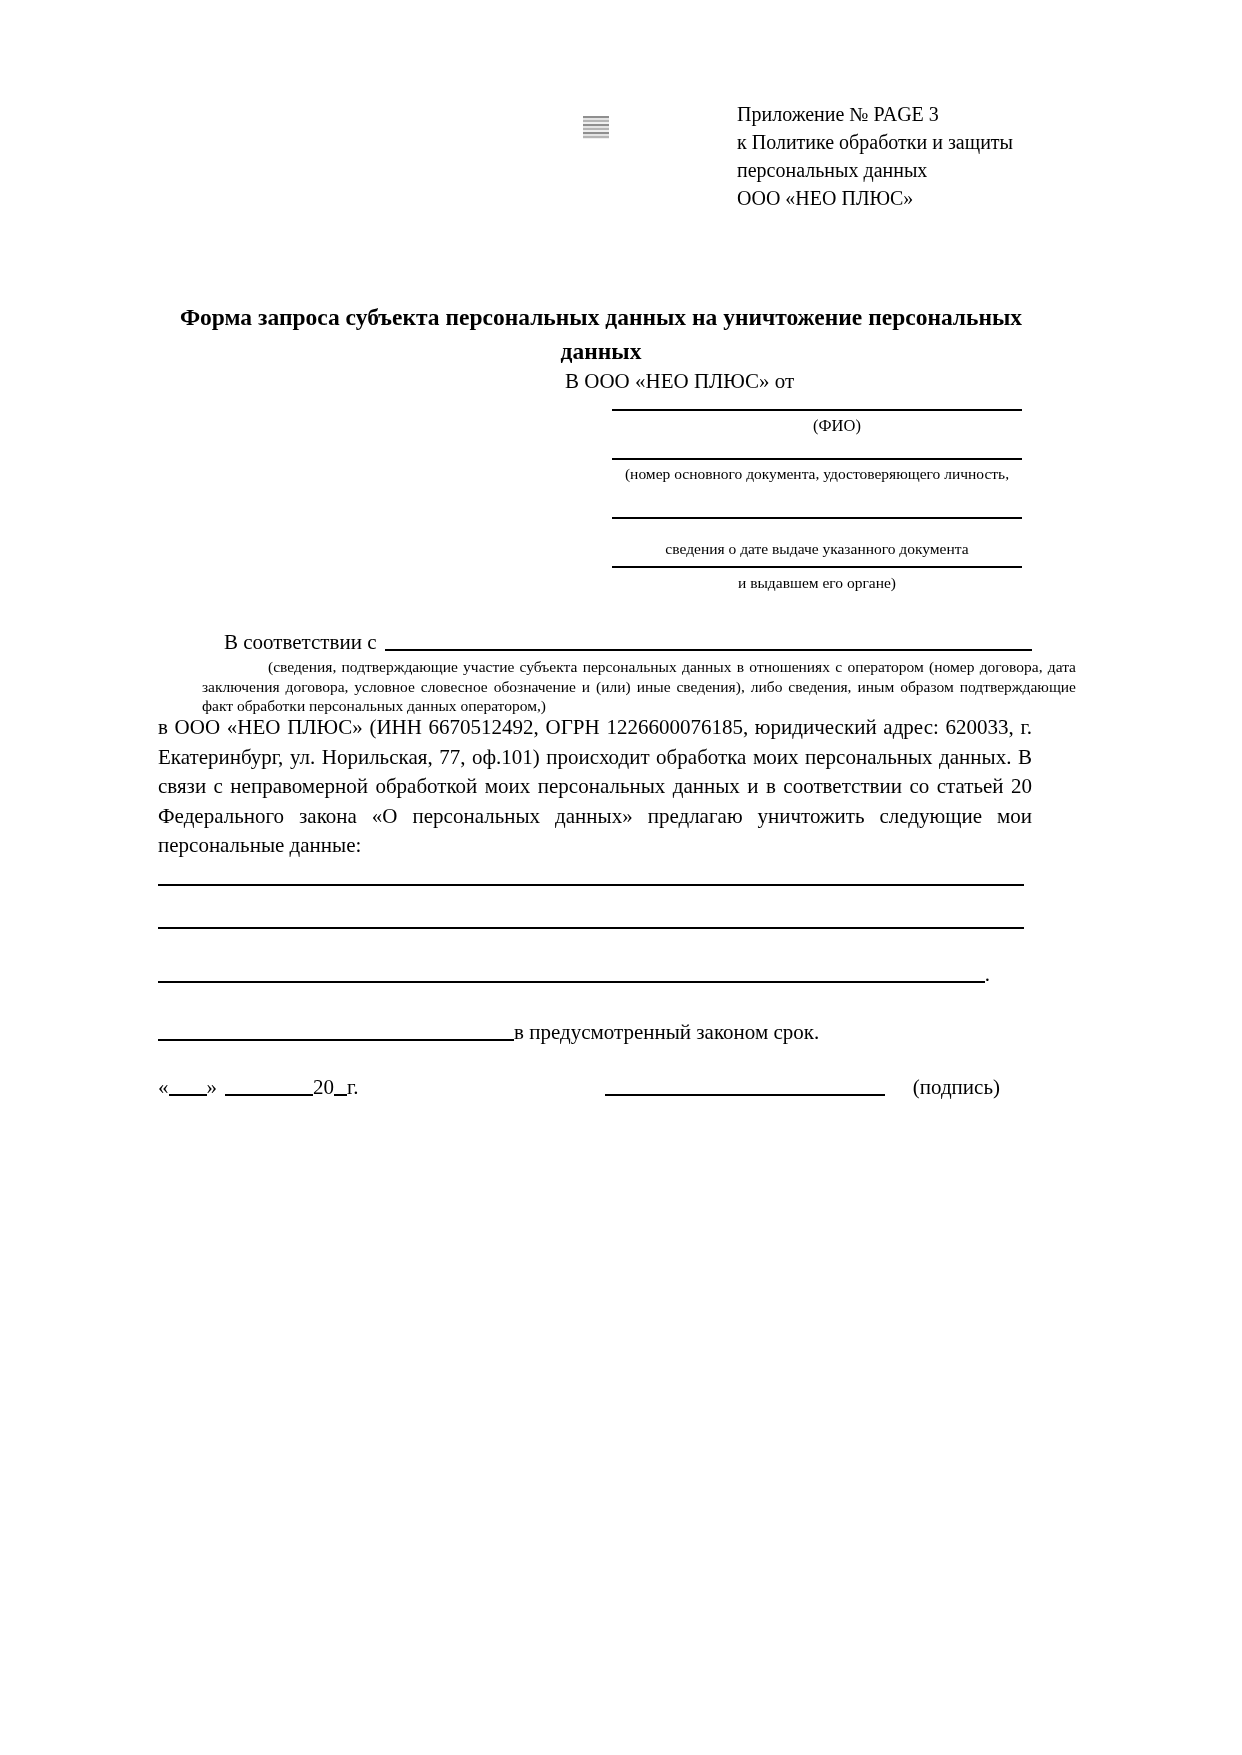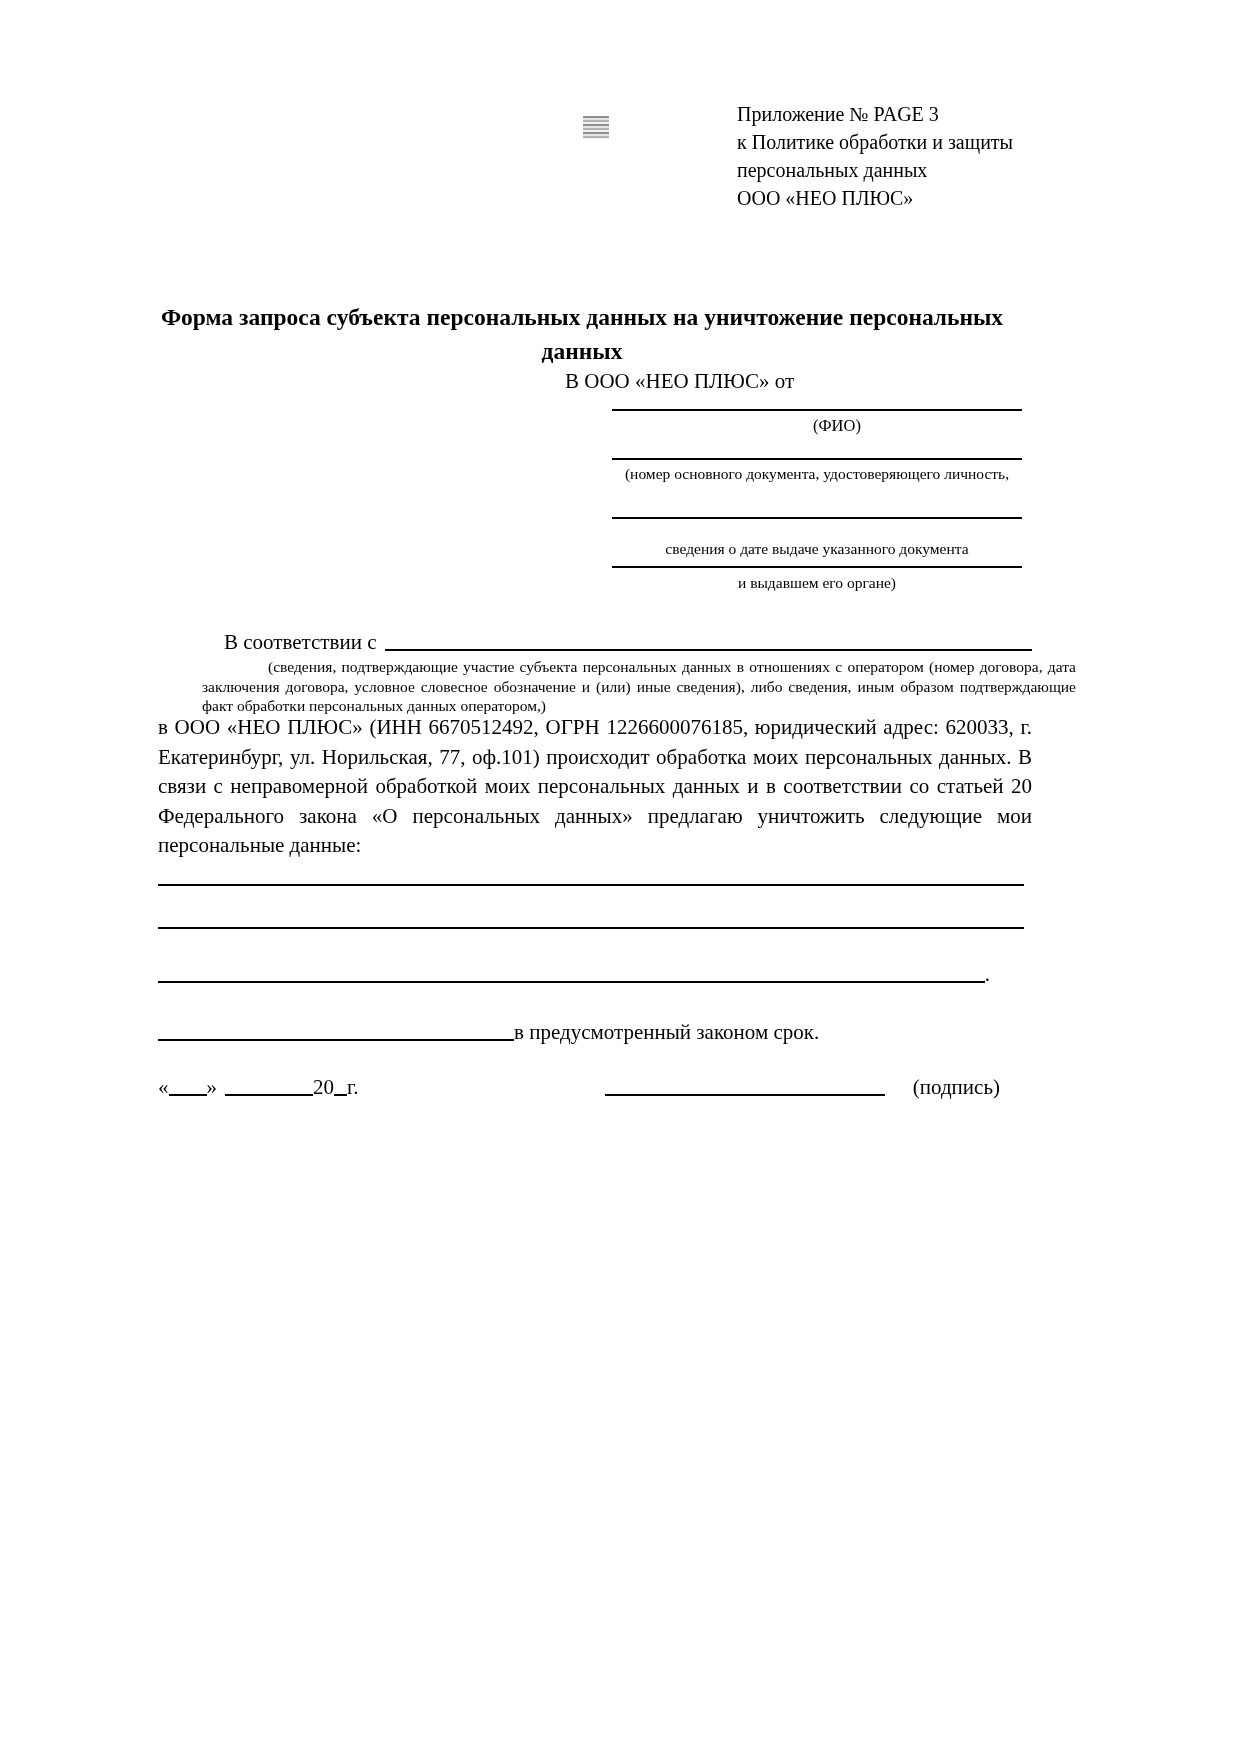--- a/index.html
+++ b/index.html
@@ -37,21 +37,21 @@
 
   <div class="obj-icon"></div>
 
   <div class="abs header-block" style="left:737px;top:100px;">
     <div>Приложение №  PAGE 3</div>
     <div>к Политике обработки и защиты</div>
     <div>персональных данных</div>
     <div>ООО «НЕО ПЛЮС»</div>
   </div>
 
-  <div class="abs title" style="left:145px;top:300px;width:874px;">Форма запроса субъекта персональных данных на уничтожение персональных данных</div>
+  <div class="abs title" style="left:164px;top:300px;width:874px;">Форма запроса субъекта персональных данных на уничтожение персональных данных</div>
 
   <div class="abs t21" style="left:565px;top:368px;">В ООО «НЕО ПЛЮС» от</div>
 
   <div class="rule" style="left:612px;top:409px;width:410px;"></div>
   <div class="caption" style="left:632px;top:417px;width:410px;font-size:16.5px;">(ФИО)</div>
 
   <div class="rule" style="left:612px;top:458px;width:410px;"></div>
   <div class="caption" style="left:612px;top:465px;width:410px;">(номер основного документа, удостоверяющего личность,</div>
 
   <div class="rule" style="left:612px;top:517px;width:410px;"></div>

